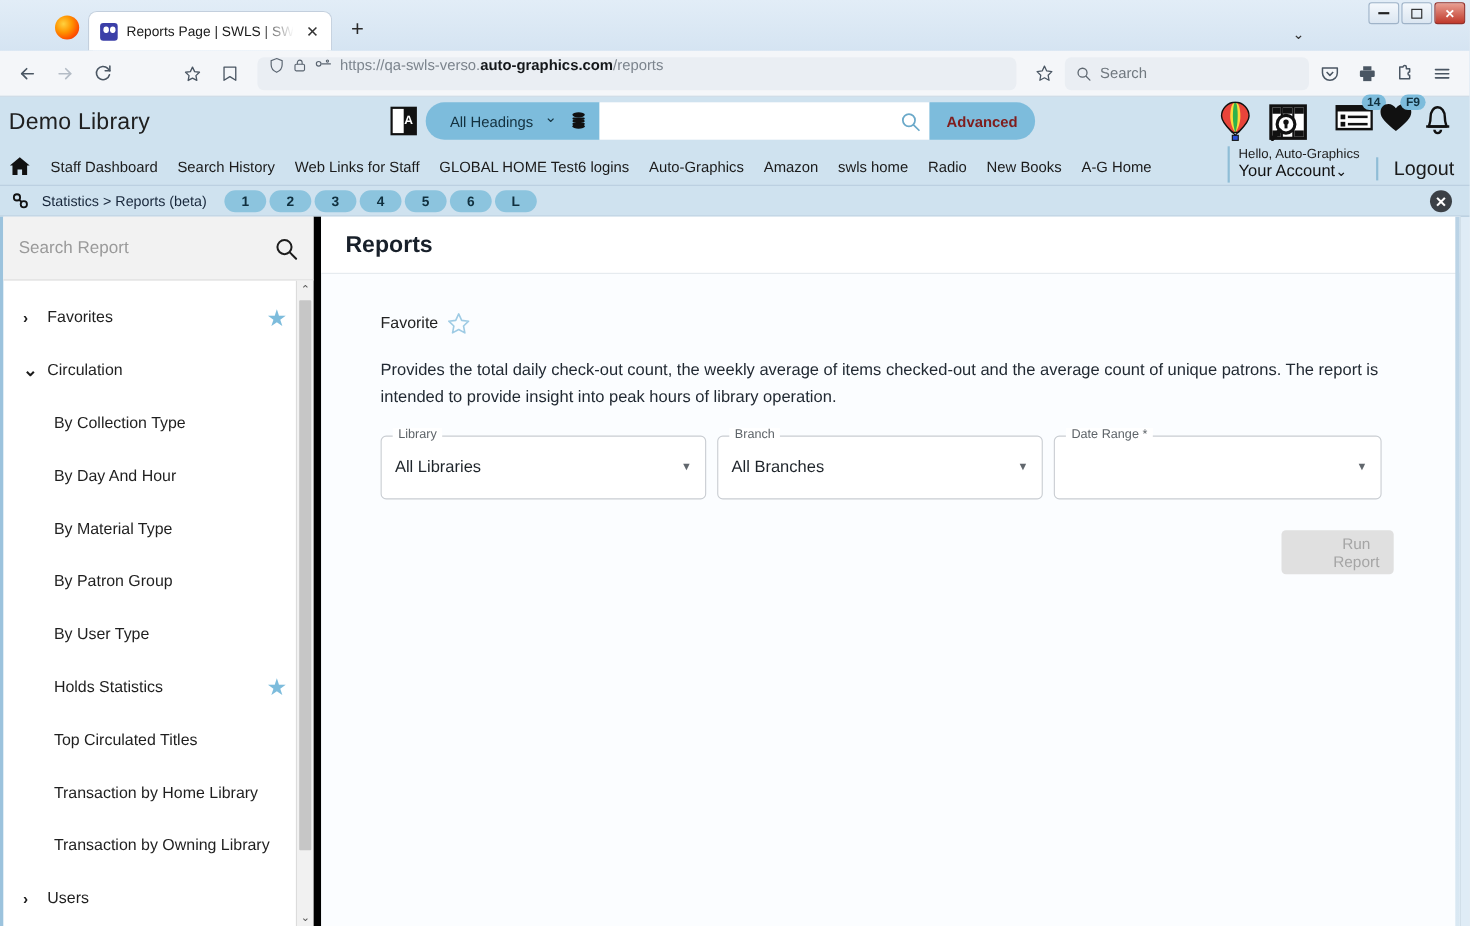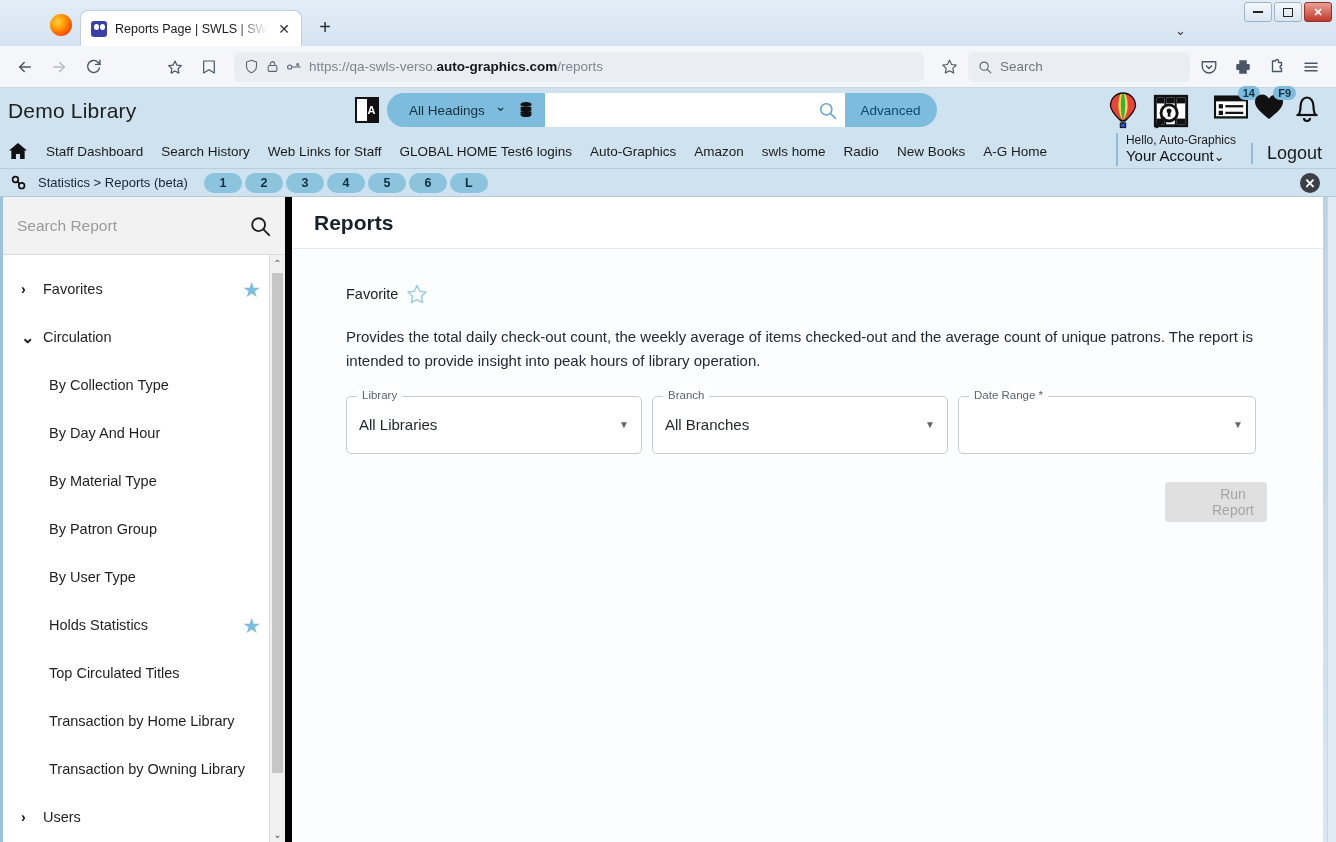--- a/index.html
+++ b/index.html
@@ -103,21 +103,21 @@
   }
   .nav-btn {
     width: 30px; height: 30px; border-radius: 5px;
     display: flex; align-items: center; justify-content: center;
     color: #4a5663; cursor: pointer; flex: 0 0 auto;
   }
   .nav-btn.disabled { color: #b4bcc6; }
   .urlbar {
     flex: 1 1 auto; height: 30px;
     background: #eaeef3; border-radius: 6px;
-    display: flex; align-items: center; gap: 7px;
+    display: flex; align-items: flex-start; gap: 7px;
     padding: 0 10px; margin: 0 6px;
     min-width: 0;
   }
   .urltext { font-size: 13.5px; color: #7c848d; white-space: nowrap; }
   .urltext b { color: #14171a; font-weight: 700; }
   .searchbar {
     width: 222px; height: 30px; background: #eaeef3;
     border-radius: 6px; display:flex; align-items:center; gap:8px;
     padding: 0 10px; flex: 0 0 auto;
   }
@@ -157,21 +157,21 @@
   }
   .sw-db { width:18px;height:20px; display:flex;align-items:center;justify-content:center;}
   .sw-input {
     width: 300px; height: 34px; background:#fff;
     display:flex; align-items:center; justify-content:flex-end;
     padding-right: 8px; cursor: text;
   }
   .sw-adv {
     background:#7dbcdc; height:34px; border-radius: 0 18px 18px 0;
     display:flex;align-items:center; padding: 0 16px;
-    font-size:13.5px; color:#0c4a6e; cursor:pointer;
+    font-size:13.5px; color:#7f1d1d; cursor:pointer;font-weight:bold;
   }
   .acct-zone {
     position:absolute; right: 14px; top: 4px;
     display:flex; align-items:flex-start; gap: 14px;
   }
   .icon-balloon, .icon-biblio { cursor:pointer; }
   .hdr-right2 {
     display:flex; align-items:flex-start; gap: 6px; margin-left: 10px;
   }
   .badge {

